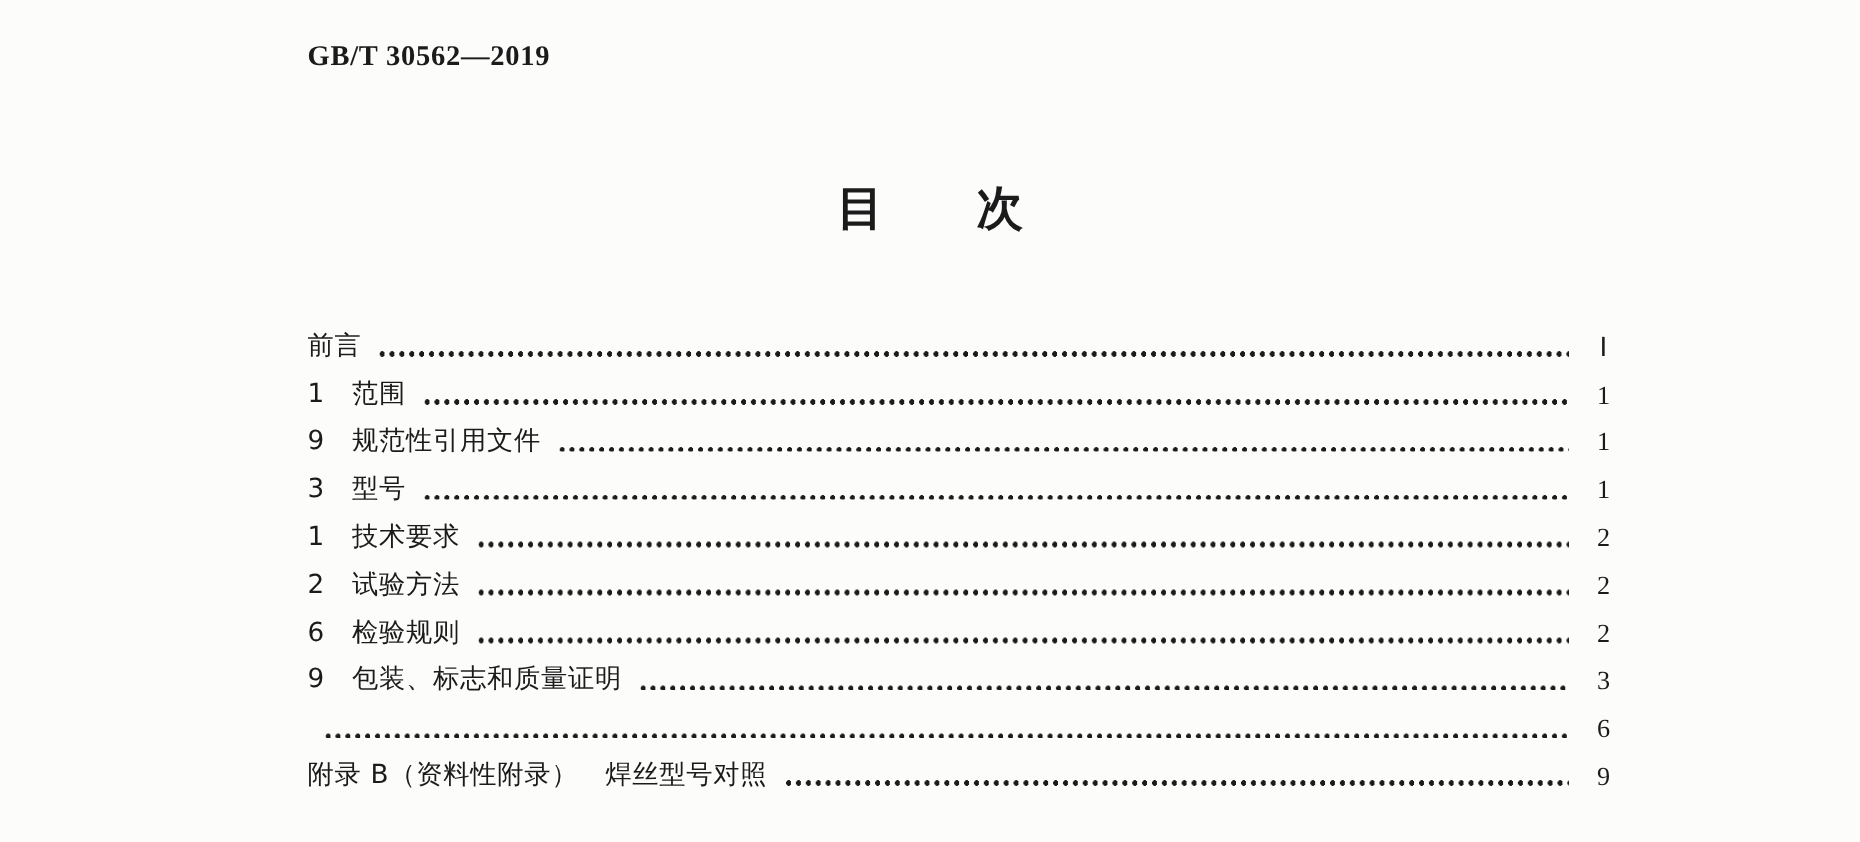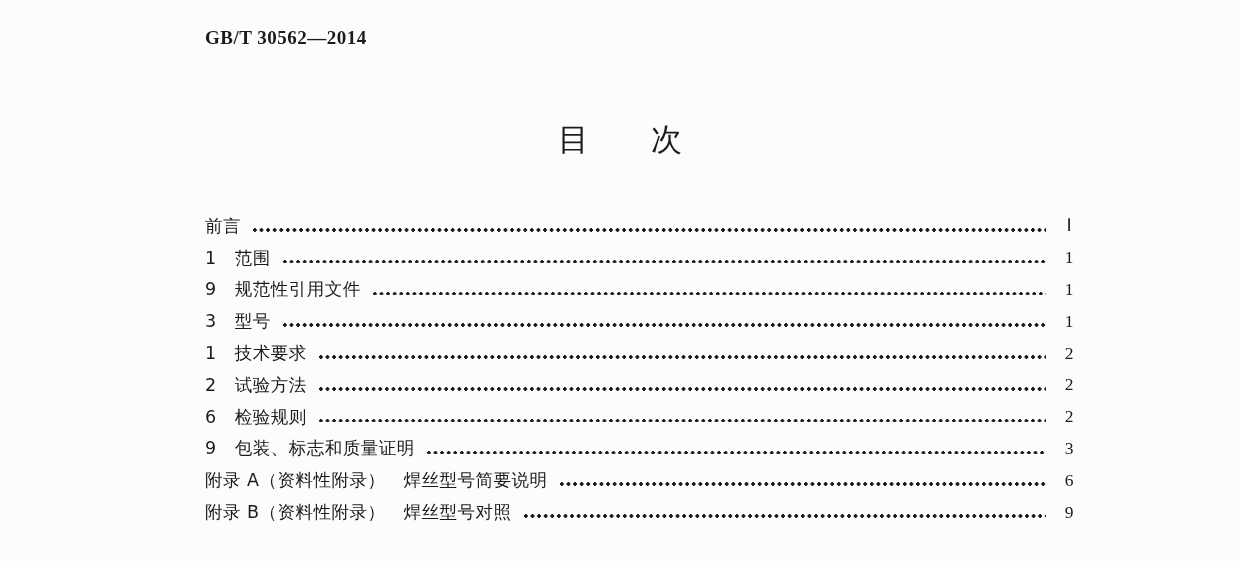--- a/index.html
+++ b/index.html
@@ -30,33 +30,33 @@
     letter-spacing: 0.5px;
     white-space: pre;
   }
   .doc-title {
     position: absolute;
     top: 122px;
     left: 0;
     width: 100%;
     text-align: center;
     font-size: 31px;
-    font-weight: 400;
+    font-weight: 700;
     line-height: 1.15;
     white-space: pre;
   }
   .toc {
     position: absolute;
     left: 205px;
     right: 158px;
     top: 210px;
   }
   .toc-row {
     display: flex;
-    align-items: center;
+    align-items: flex-end;
     height: 31.8px;
     font-size: 17.5px;
   }
   .toc-label {
     white-space: pre;
     flex: 0 0 auto;
     letter-spacing: 0.5px;
   }
   .toc-leader {
     flex: 1 1 auto;
@@ -75,21 +75,21 @@
     text-align: center;
     font-family: "Liberation Serif", serif;
     font-size: 17.5px;
   }
 </style>
 </head>
 <body>
 
 <div class="page">
 
-  <div class="std-number">GB/T 30562—2014</div>
+  <div class="std-number">GB/T 30562—2019</div>
 
   <div class="doc-title">目　　次</div>
 
   <div class="toc">
 
     <div class="toc-row">
       <span class="toc-label">前言</span>
       <span class="toc-leader"></span>
       <span class="toc-page">Ⅰ</span>
     </div>
@@ -130,21 +130,20 @@
       <span class="toc-page">2</span>
     </div>
 
     <div class="toc-row">
       <span class="toc-label">9　包装、标志和质量证明</span>
       <span class="toc-leader"></span>
       <span class="toc-page">3</span>
     </div>
 
     <div class="toc-row">
-      <span class="toc-label">附录 A（资料性附录）　焊丝型号简要说明</span>
       <span class="toc-leader"></span>
       <span class="toc-page">6</span>
     </div>
 
     <div class="toc-row">
       <span class="toc-label">附录 B（资料性附录）　焊丝型号对照</span>
       <span class="toc-leader"></span>
       <span class="toc-page">9</span>
     </div>
 

